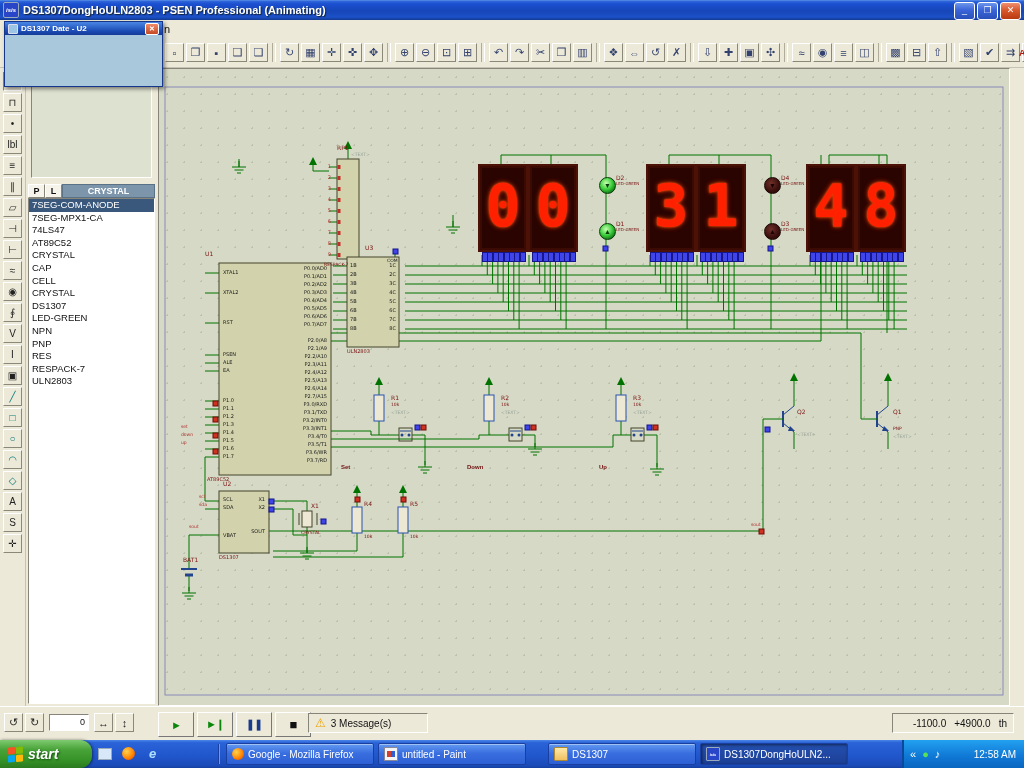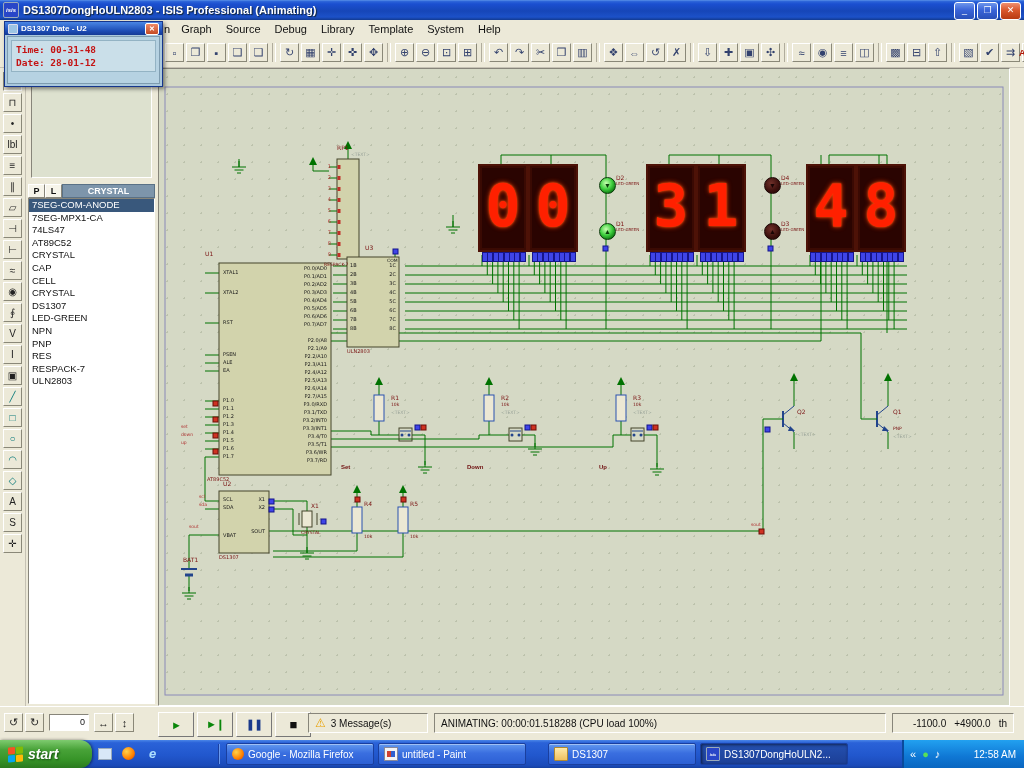--- a/index.html
+++ b/index.html
@@ -123,39 +123,30 @@
   .tray-ic.green{color:#58e058;}
   .tray-clock{margin-left:auto;color:#fff;font-size:10px;}
 </style>
 </head>
 <body>
 
 <div id="app" data-name="isis-professional-window">
 
   <div class="titlebar" data-name="title-bar">
     <div class="app-logo" data-name="app-logo-icon">isis</div>
-    <div class="title-text" data-name="window-title">DS1307DongHoULN2803 - ISIS Professional (Animating)</div>
+    <div class="title-text" data-name="window-title">DS1307DongHoULN2803 - PSEN Professional (Animating)</div>
     <div class="win-btns">
       <div class="wbtn" data-name="minimize-button">_</div>
       <div class="wbtn" data-name="maximize-button">❐</div>
       <div class="wbtn close" data-name="close-button">✕</div>
     </div>
   </div>
 
   <div class="menubar" data-name="menu-bar">
     <span class="menu-remnant" data-name="menu-partial-label">n</span>
-    <div style="display:flex" data-name="menu-items">
-        <div class="menu-item" data-name="menu-graph">Graph</div>
-        <div class="menu-item" data-name="menu-source">Source</div>
-        <div class="menu-item" data-name="menu-debug">Debug</div>
-        <div class="menu-item" data-name="menu-library">Library</div>
-        <div class="menu-item" data-name="menu-template">Template</div>
-        <div class="menu-item" data-name="menu-system">System</div>
-        <div class="menu-item" data-name="menu-help">Help</div>
-      </div>
   </div>
 
   <div class="toolbar" data-name="main-toolbar">
     <div style="display:flex;align-items:center" data-name="toolbar-icons">
         <div class="tbi" data-name="new-file-icon">▫</div>
         <div class="tbi" data-name="open-file-icon">❐</div>
         <div class="tbi" data-name="save-file-icon">▪</div>
         <div class="tbi" data-name="print-icon">❑</div>
         <div class="tbi" data-name="print-area-icon">❏</div>
         <div class="tbsep" data-name="toolbar-separator"></div>
@@ -200,24 +191,20 @@
         <div class="tbi" data-name="netlist-icon">⇉</div>
         <div class="tbi red" data-name="ares-icon">ARES</div>
       </div>
   </div>
 
   <div class="popup" data-name="ds1307-clock-popup">
     <div class="popup-title" data-name="popup-title-bar">
       <span class="popup-ico" data-name="clock-popup-icon"></span>
       <span data-name="popup-title">DS1307 Date - U2</span>
       <span class="popup-close" data-name="popup-close-icon">✕</span>
-    </div>
-    <div class="popup-body" data-name="popup-body">
-      <div class="popup-text" data-name="clock-readout"><span data-name="clock-time">Time: 00-31-48</span>
-<span data-name="clock-date">Date: 28-01-12</span></div>
     </div>
   </div>
 
   <div class="toolstrip" data-name="mode-tool-strip">
     <div data-name="tool-strip-items" style="display:flex;flex-direction:column;align-items:center">
         <div class="lti sel" data-name="selection-tool-icon">↖</div>
         <div class="lti" data-name="component-tool-icon">⊓</div>
         <div class="lti" data-name="junction-dot-tool-icon">•</div>
         <div class="lti" data-name="wire-label-tool-icon">lbl</div>
         <div class="lti" data-name="text-script-tool-icon">≡</div>
@@ -718,23 +705,20 @@
     <div class="animctl" data-name="animation-controls">
         <div class="abtn" data-name="play-button">►</div>
         <div class="abtn" data-name="step-button">►❙</div>
         <div class="abtn" data-name="pause-button">❚❚</div>
         <div class="abtn" data-name="stop-button">■</div>
       </div>
     <div class="fld" style="left:308px;width:120px" data-name="message-indicator">
       <span class="warn-tri" data-name="warning-icon">⚠</span>
       <span data-name="message-count">3 Message(s)</span>
     </div>
-    <div class="fld" style="left:434px;width:452px" data-name="animation-status-field">
-      <span data-name="animation-status">ANIMATING: 00:00:01.518288 (CPU load 100%)</span>
-    </div>
     <div class="fld" style="left:892px;width:122px;justify-content:flex-end;gap:8px" data-name="coordinate-display">
       <span data-name="coord-x">-1100.0</span>
       <span data-name="coord-y">+4900.0</span>
       <span data-name="coord-unit">th</span>
     </div>
   </div>
 
   <div class="taskbar" data-name="windows-taskbar">
     <div class="start" data-name="start-button">
       <span class="flag" data-name="windows-flag-icon">

